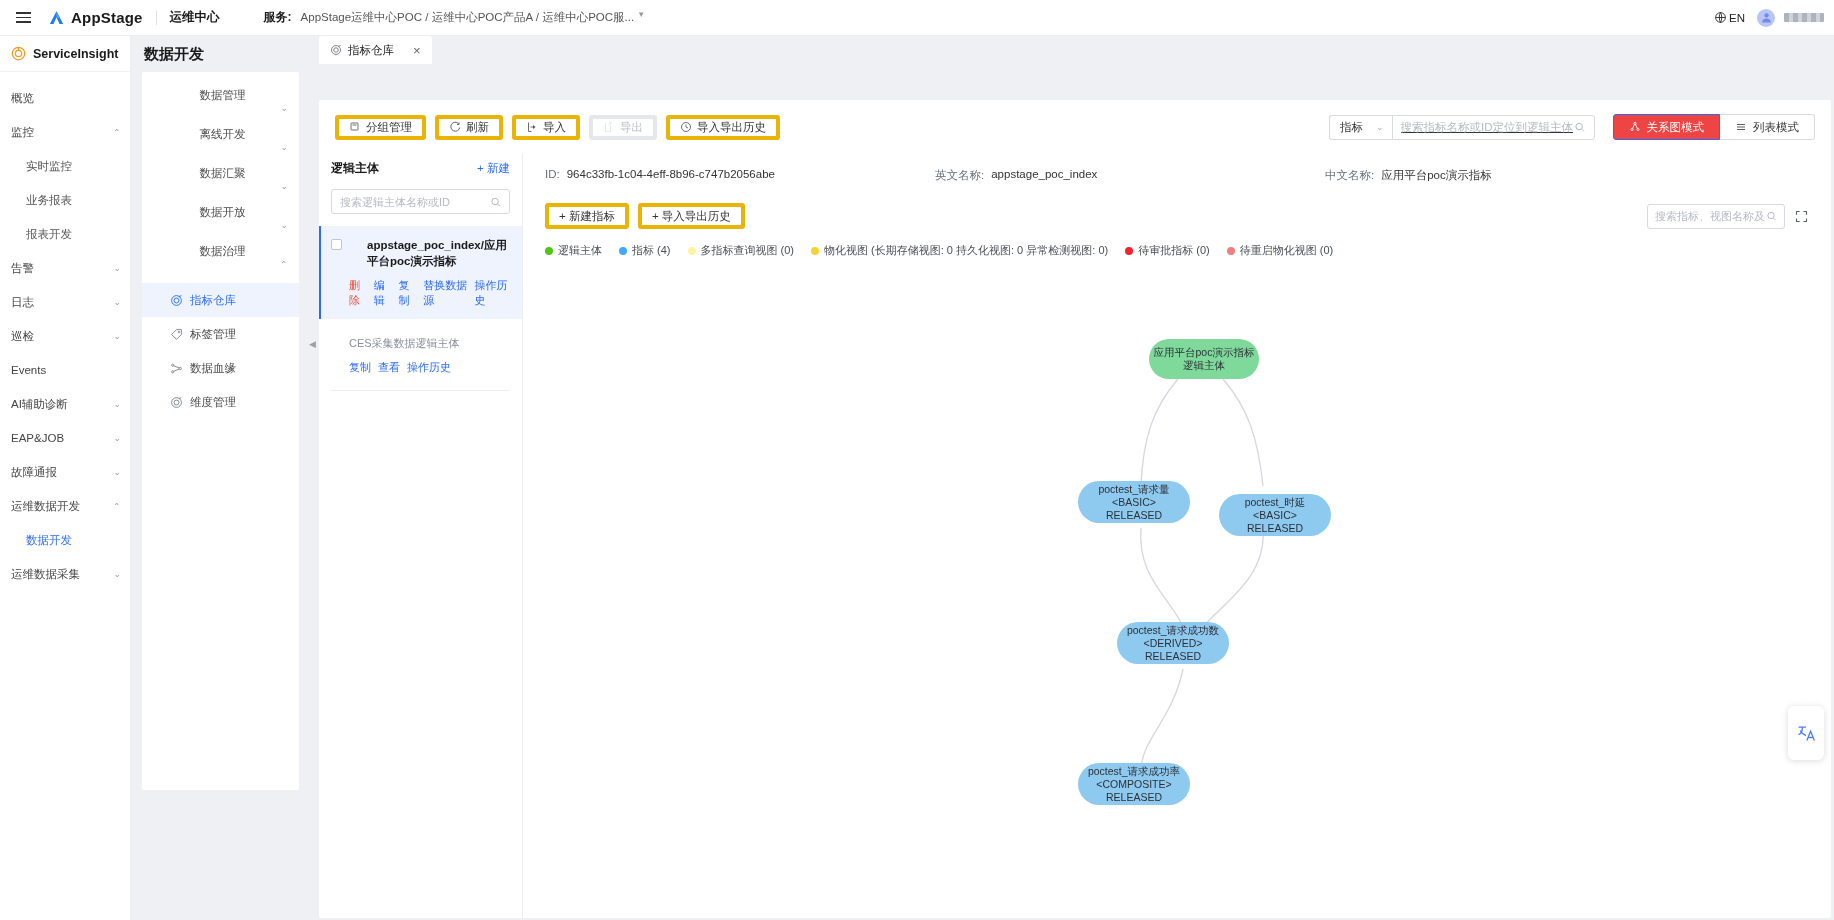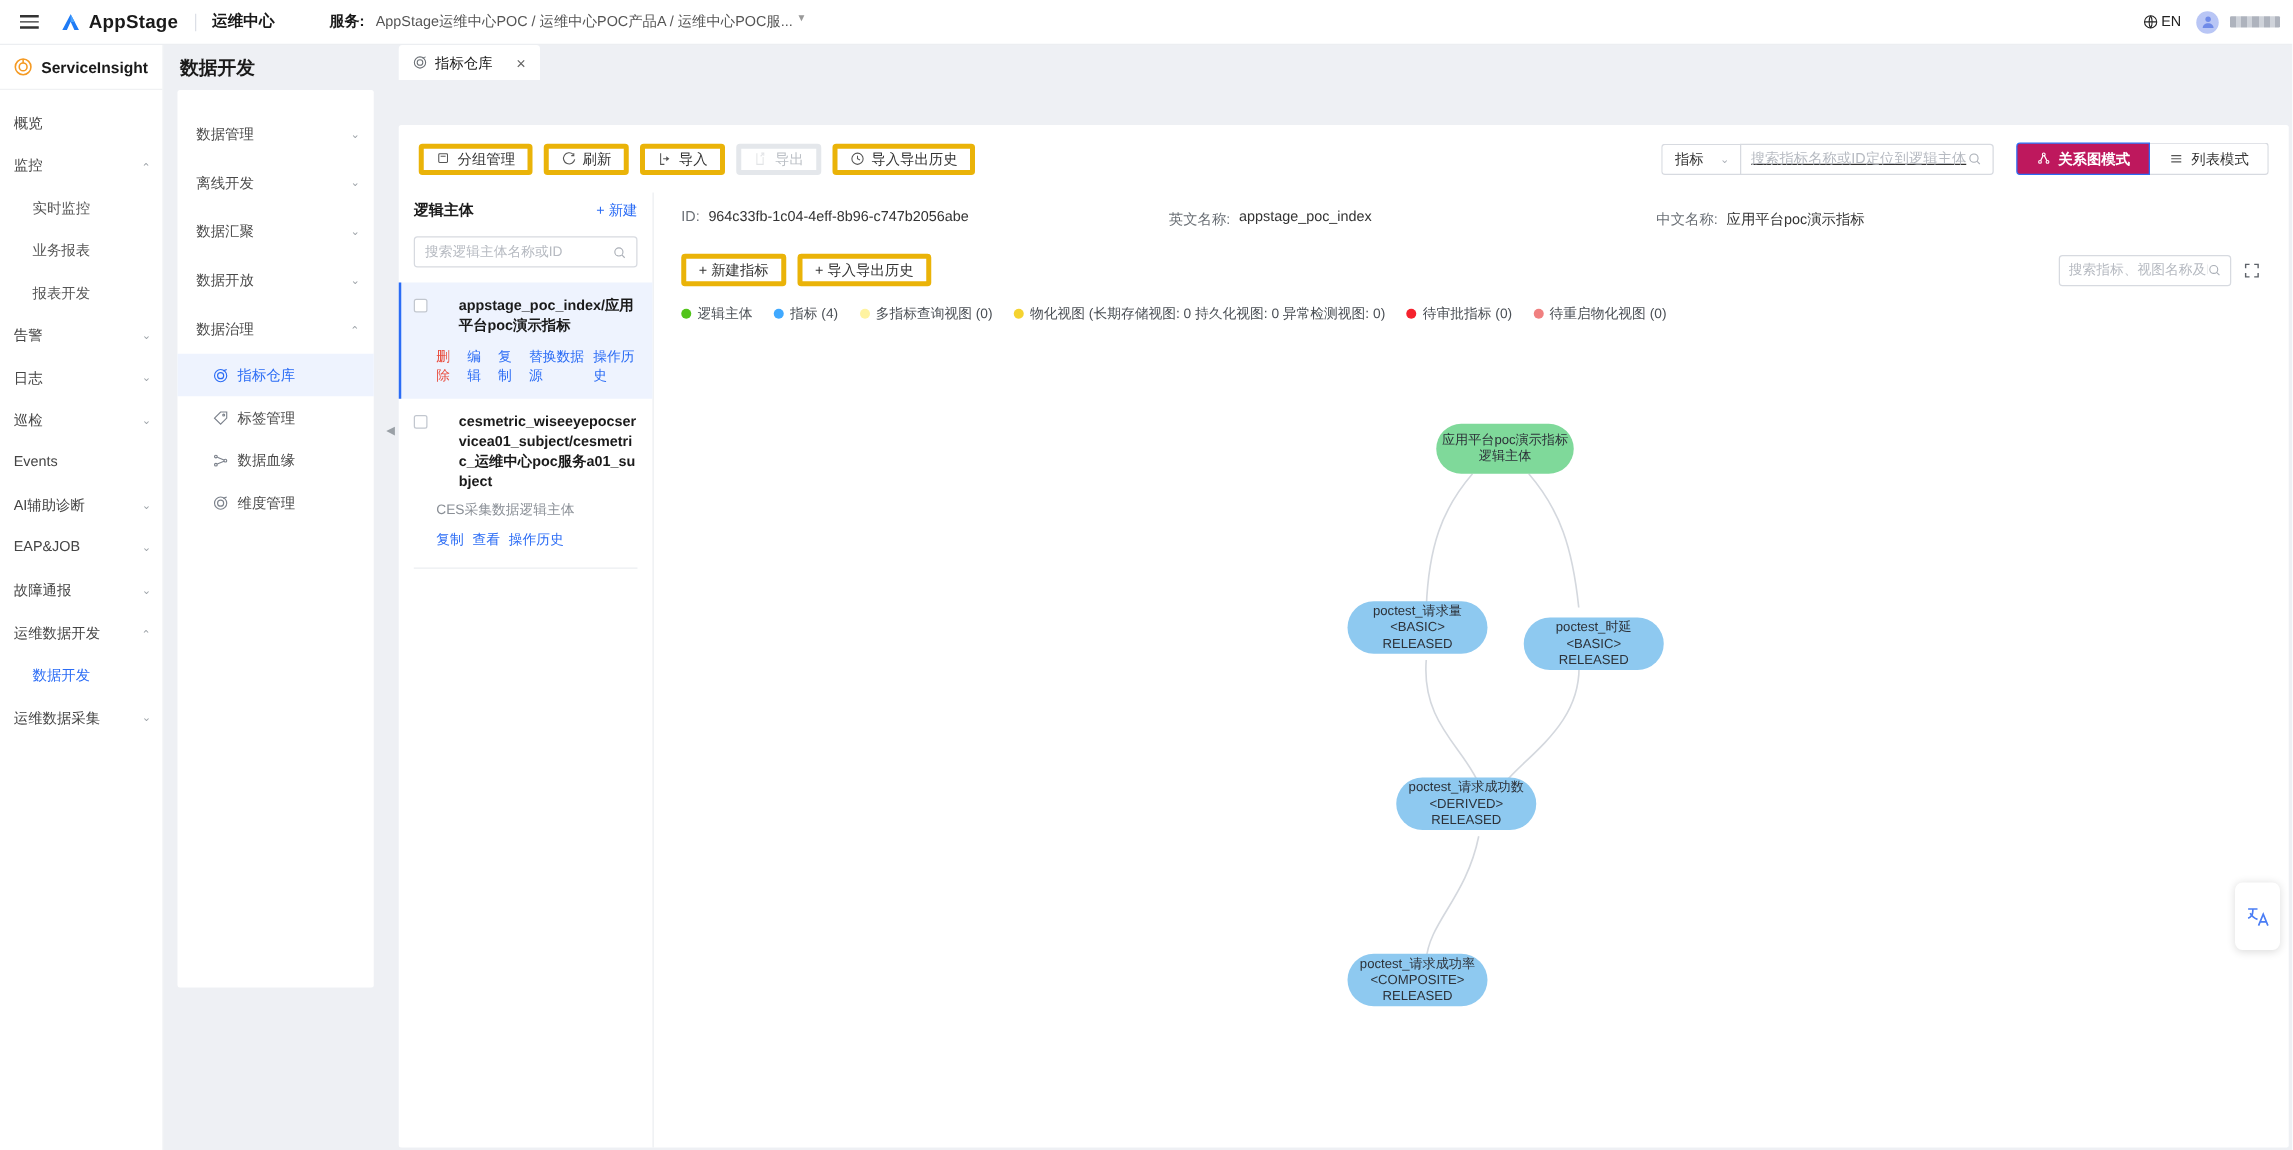--- a/index.html
+++ b/index.html
@@ -56,21 +56,21 @@
   .chev.up { transform: rotate(180deg); }
 
   
   .sec-wrap { position: absolute; top: 36px; left: 131px; width: 185px; height: 884px;
     background: #eef0f4; z-index: 20; }
   .sec-head { height: 36px; display: flex; align-items: center; padding-left: 13px;
     font-size: 15px; font-weight: bold; color: #1a1a1a; }
   .sec-panel { position: absolute; top: 36px; left: 11px; width: 157px; height: 718px;
     background: #fff; border-radius: 2px; padding-top: 16px; }
   .sec-item { height: 39px; display: flex; align-items: center; padding: 0 11px 0 15px;
-    font-size: 11.5px; color: #4a4a4a; cursor: pointer; }
+    font-size: 11.5px; color: #4a4a4a; cursor: pointer; flex-direction: column; }
   .sec-item .chev { margin-left: auto; font-size: 9px; color: #9aa0a6; }
   .sec-sub { height: 34px; display: flex; align-items: center; gap: 7px; padding-left: 28px;
     font-size: 11.5px; color: #4a4a4a; cursor: pointer; }
   .sec-sub.active { background: #eef3fe; color: #2b6cf5; }
   .sec-sub svg { width: 13px; height: 13px; flex: 0 0 13px; }
   .collapse-handle { position: absolute; left: 178px; top: 295px; width: 7px; height: 26px;
     display: flex; align-items: center; justify-content: center; cursor: pointer;
     color: #9aa0a6; font-size: 9px; z-index: 25; }
 
   
@@ -102,21 +102,21 @@
   .srch input { border: none; outline: none; font-size: 11.5px; color: #333;
     width: 100%; background: transparent; font-family: inherit; text-decoration: underline; }
   .srch input::placeholder { color: #b6bac1; }
   .srch .mag { margin-left: auto; }
   .mag { width: 12px; height: 12px; }
   .seg { display: flex; margin-left: 18px; }
   .seg-btn { height: 26px; display: flex; align-items: center; gap: 6px; padding: 0 15px;
     font-size: 11.5px; border: 1px solid #2b6cf5; cursor: pointer; }
   .seg-btn:first-child { border-radius: 3px 0 0 3px; }
   .seg-btn:last-child { border-radius: 0 3px 3px 0; }
-  .seg-btn.on { background: #be185d; color: #fff; font-weight: bold; }
+  .seg-btn.on { background: #ef4444; color: #fff; }
   .seg-btn.off { background: #fff; color: #333; border-color: #d7dae0; border-left: none; }
   .seg-btn svg { width: 12px; height: 12px; }
 
   
   .split { display: flex; height: 764px; }
   .lpane { width: 204px; border-right: 1px solid #eceef1; position: relative; }
   .lpane-head { display: flex; align-items: center; padding: 0 12px; height: 28px; }
   .lpane-title { font-size: 12px; color: #1a1a1a; font-weight: bold; }
   .newlink { margin-left: auto; color: #2b6cf5; font-size: 11.5px; cursor: pointer; }
   .lp-srch { margin: 7px 12px 0 12px; height: 25px; border: 1px solid #d7dae0; border-radius: 3px;
@@ -454,24 +454,20 @@
             <div class="subj-acts">
               <span class="danger">删除</span>
               <span>编辑</span>
               <span>复制</span>
               <span>替换数据源</span>
               <span>操作历史</span>
             </div>
           </div>
 
           <div class="subj">
-            <div class="subj-top">
-              <span class="cbox"></span>
-              <span class="subj-name">cesmetric_wiseeyepocservicea01_subject/cesmetric_运维中心poc服务a01_subject</span>
-            </div>
             <div class="subj-desc">CES采集数据逻辑主体</div>
             <div class="subj-acts">
               <span>复制</span>
               <span>查看</span>
               <span>操作历史</span>
             </div>
           </div>
           <div class="subj-divider"></div>
         </div>
 

